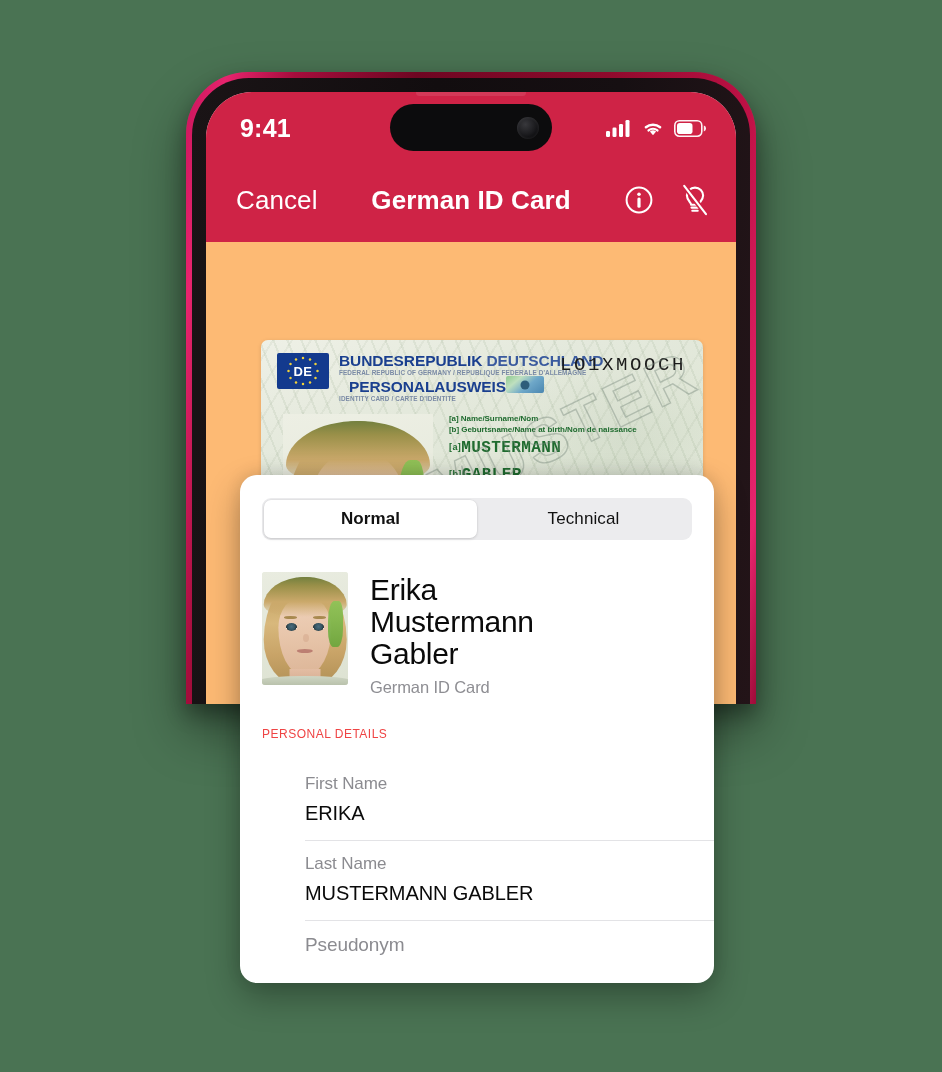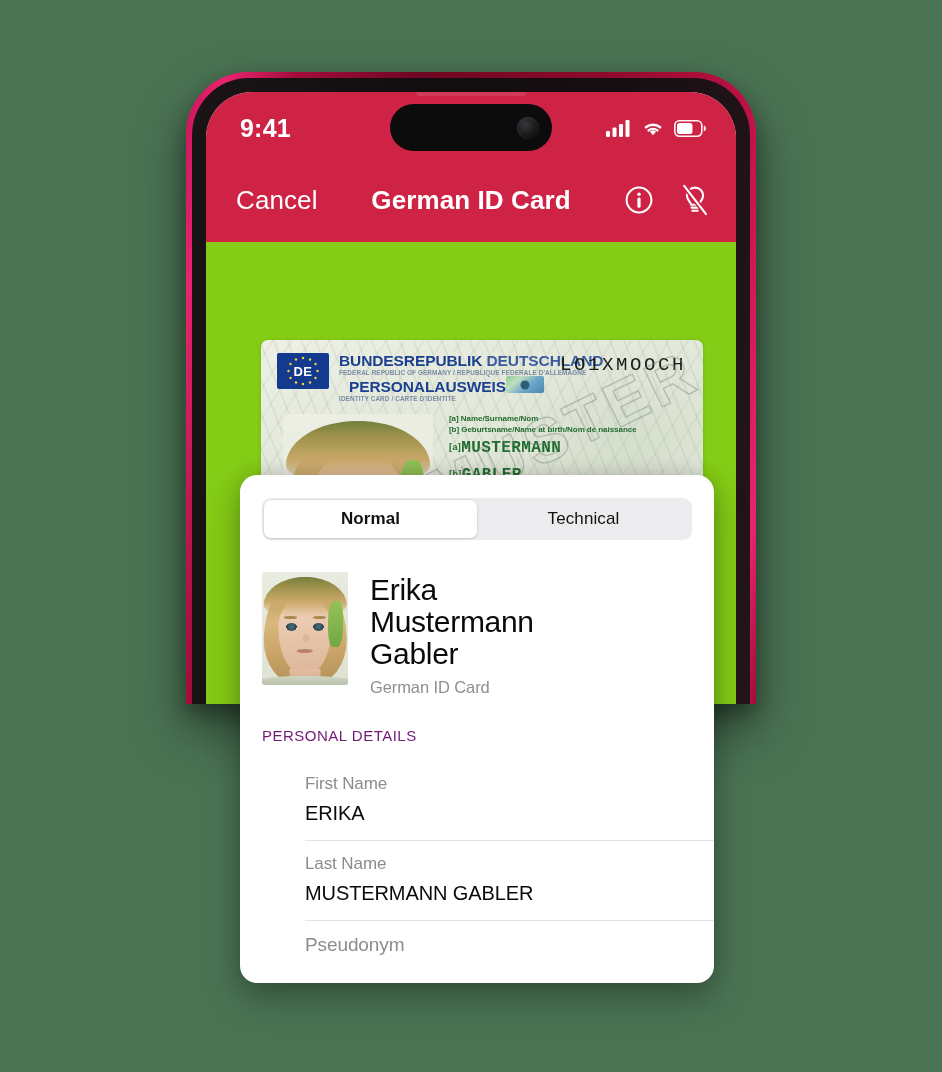--- a/index.html
+++ b/index.html
@@ -79,21 +79,21 @@
   }
   .nav-title {
     position:absolute; left:0; right:0; text-align:center;
     color:#fff; font-size:26px; font-weight:700; letter-spacing:.1px;
     pointer-events:none;
   }
   .nav-right { margin-left:auto; display:flex; align-items:center; gap:26px; z-index:2; }
   .nav-icon { cursor:pointer; display:block; }
 
   
-  .idcard-area { position:absolute; left:0; top:150px; right:0; bottom:0; background:#84cc16; }
+  .idcard-area { position:absolute; left:0; top:150px; right:0; bottom:0; background:#fdba74; }
   .idcard {
     position:absolute; left:55px; top:98px; width:442px; height:250px;
     border-radius:7px; overflow:hidden;
     background:linear-gradient(160deg,#eef0e6 0%,#e4e9dc 30%,#dfe6d6 60%,#e9ece1 100%);
     box-shadow:0 1px 4px rgba(0,0,0,.13);
   }
   .idc-guilloche {
     position:absolute; inset:0;
     background:
       repeating-linear-gradient(68deg, rgba(150,170,140,.16) 0 2px, transparent 2px 13px),
@@ -268,21 +268,21 @@
   .profile-name {
     font-size:30px; line-height:1.06; color:#0a0a0a; font-weight:400;
     letter-spacing:-.3px; white-space:pre-line;
   }
   .profile-sub {
     margin-top:9px; font-size:16.5px; color:#8e8e93; letter-spacing:-.1px;
   }
 
   .section-head {
     position:absolute; left:22px; top:252px;
-    font-size:15px; color:#701a75; letter-spacing:.5px;
+    font-size:12px; color:#ef4444; letter-spacing:.5px;
   }
   .rows { position:absolute; left:0; top:285px; right:0; }
   .row { padding:14px 22px 15px; position:relative;margin-left:43px; }
   .row + .row:before {
     content:""; position:absolute; left:22px; right:0; top:0; height:1px;
     background:#e3e3e6;
   }
   .row-label { font-size:17px; color:#8b8b90; letter-spacing:-.1px; }
   .row-value { margin-top:8px; font-size:20px; color:#0a0a0a; letter-spacing:-.1px; }
   .row.empty .row-label { font-size:19px; }

